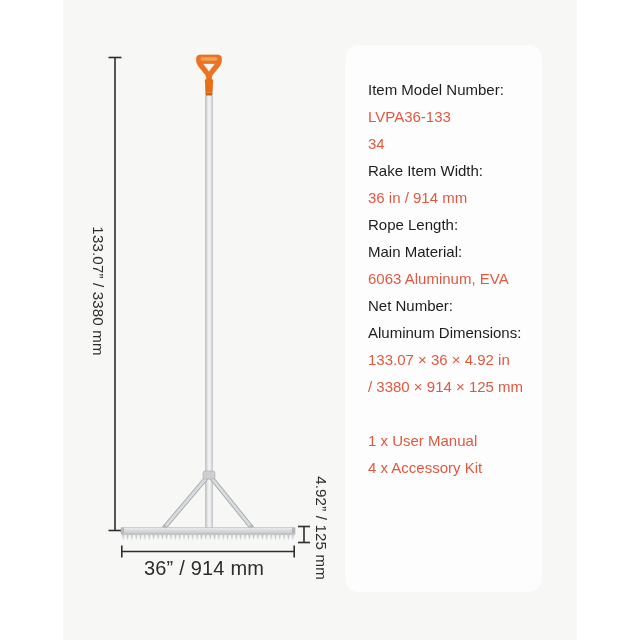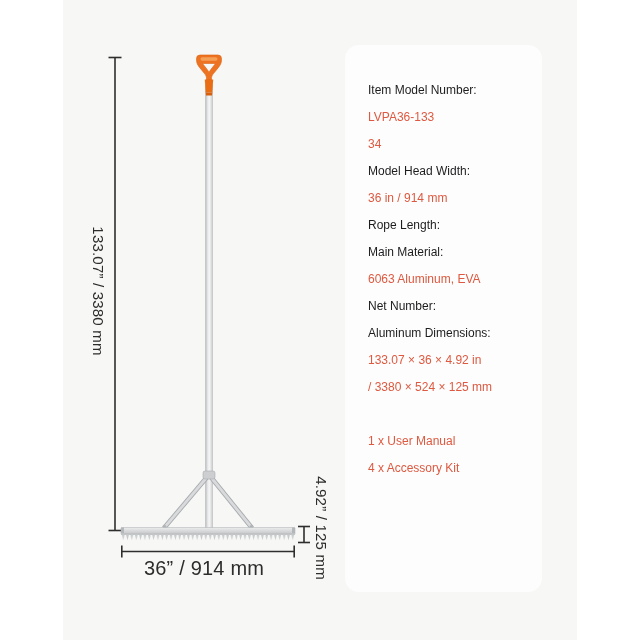--- a/index.html
+++ b/index.html
@@ -17,21 +17,21 @@
   .rake-svg{position:absolute;left:0;top:0;width:640px;height:640px;}
 
   
   .dim-label{position:absolute;color:var(--dim);font-size:15px;white-space:nowrap;letter-spacing:.2px;}
   .dim-left{left:98px;top:291px;transform:translate(-50%,-50%) rotate(90deg);}
   .dim-right{left:321px;top:528px;transform:translate(-50%,-50%) rotate(90deg);}
   .dim-bottom{left:204px;top:568px;transform:translate(-50%,-50%);font-size:20px;}
 
   
   .panel{position:absolute;left:345px;top:45px;width:197px;height:547px;background:var(--panel-bg);
-         border-radius:14px;padding:31px 10px 0 23px;font-size:12px;}
+         border-radius:14px;padding:31px 10px 0 23px;font-size:15px;}
   .ln{height:27px;display:flex;align-items:center;white-space:nowrap;}
   .lab{color:var(--ink);}
   .val{color:var(--accent);}
   .spacer{height:27px;}
 </style>
 </head>
 <body>
 
 <div class="canvas">
 
@@ -103,27 +103,27 @@
   </svg>
 
   <div class="dim-label dim-left">133.07” / 3380 mm</div>
   <div class="dim-label dim-right">4.92” / 125 mm</div>
   <div class="dim-label dim-bottom">36” / 914 mm</div>
 
   <div class="panel">
     <div class="ln lab">Item Model Number:</div>
     <div class="ln val">LVPA36-133</div>
     <div class="ln val">34</div>
-    <div class="ln lab">Model Head Width:</div>
+    <div class="ln lab">Rake Item Width:</div>
     <div class="ln val">36 in / 914 mm</div>
     <div class="ln lab">Rope Length:</div>
     <div class="ln lab">Main Material:</div>
     <div class="ln val">6063 Aluminum, EVA</div>
     <div class="ln lab">Net Number:</div>
     <div class="ln lab">Aluminum Dimensions:</div>
     <div class="ln val">133.07 × 36 × 4.92 in</div>
-    <div class="ln val">/ 3380 × 524 × 125 mm</div>
+    <div class="ln val">/ 3380 × 914 × 125 mm</div>
     <div class="spacer"></div>
     <div class="ln val">1 x User Manual</div>
     <div class="ln val">4 x Accessory Kit</div>
   </div>
 
 </div>
 
 </body></html>

